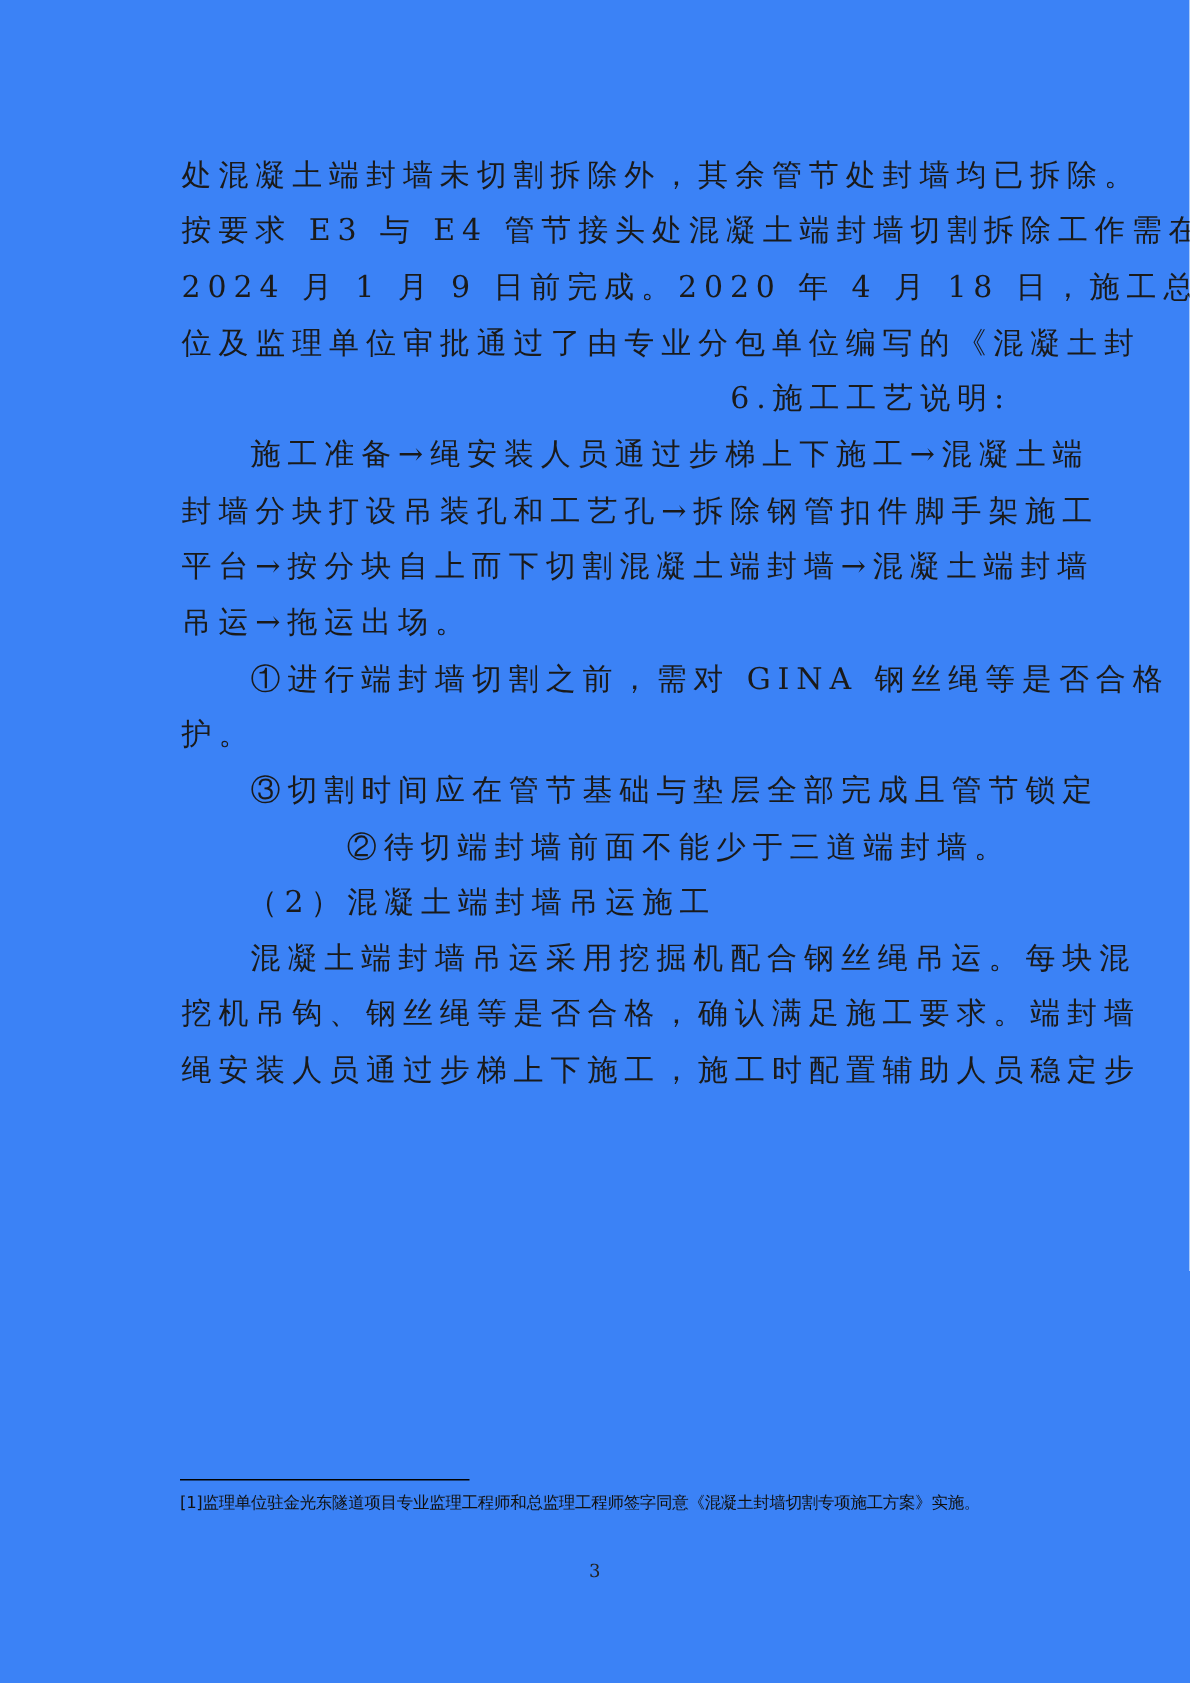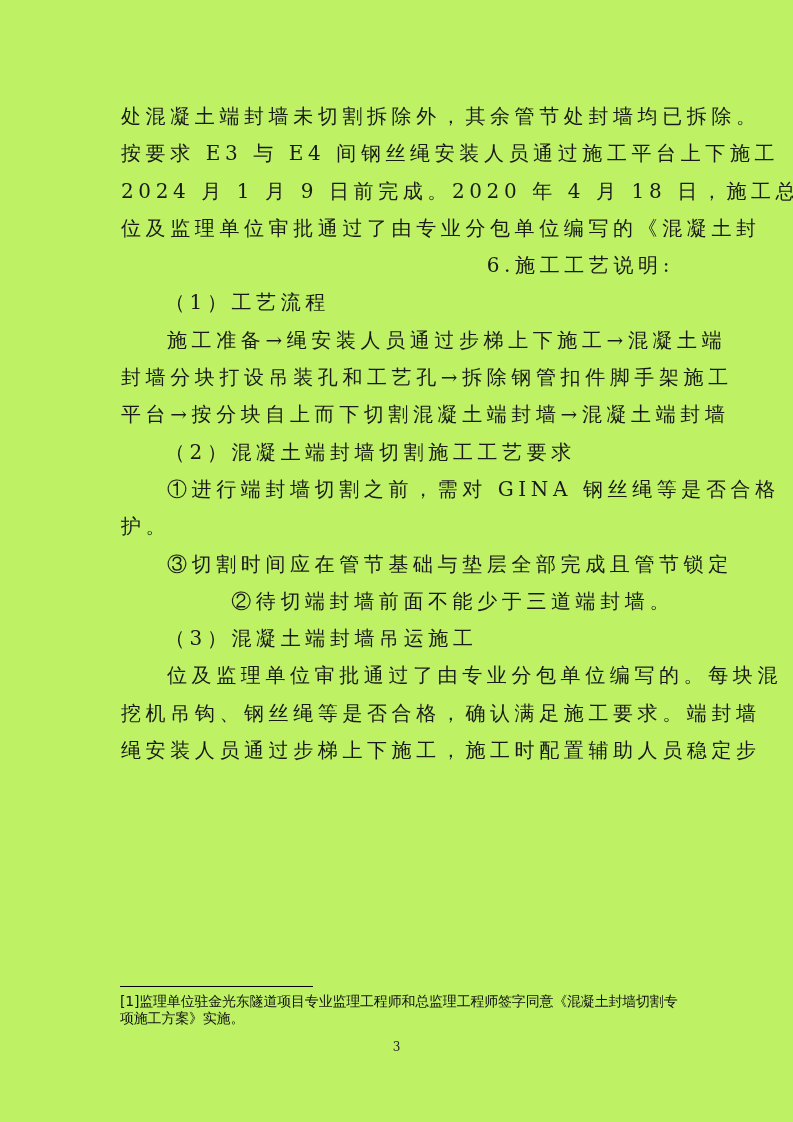--- a/index.html
+++ b/index.html
@@ -13,21 +13,21 @@
       position: relative;
       overflow: hidden;
       font-family: "DejaVu Serif", "Liberation Serif", serif;
       color: #1a1a1a;
     }
     .page {
       position: absolute;
       left: 0; top: 0;
       width: 793px;
       height: 1122px;
-      background: #bef264;
+      background: #3b82f6;
     }
     .body-text {
       position: absolute;
       left: 121px;
       top: 98px;
       width: 553px;
     }
     .line {
       height: 37.3px;
       line-height: 37.3px;
@@ -56,21 +56,21 @@
       width: 193px;
       height: 1px;
       background: #000;
     }
     .footnote {
       position: absolute;
       left: 120px;
       top: 993px;
       width: 560px;
       font-family: "DejaVu Sans", "Liberation Sans", sans-serif;
-      font-size: 14px;
+      font-size: 11px;
       line-height: 17px;
       color: #111;
       letter-spacing: -0.2px;
     }
     .page-number {
       position: absolute;
       left: 0;
       width: 793px;
       top: 1040px;
       text-align: center;
@@ -78,39 +78,38 @@
       font-size: 12px;
       color: #222;
     }
   </style>
 </head>
 <body>
 
 <div class="page">
   <div class="body-text">
     <div class="line">处混凝土端封墙未切割拆除外，其余管节处封墙均已拆除。</div>
-    <div class="line">按要求 E3 与 E4 间钢丝绳安装人员通过施工平台上下施工</div>
+    <div class="line">按要求 E3 与 E4 管节接头处混凝土端封墙切割拆除工作需在</div>
     <div class="line">2024 月 1 月 9 日前完成。2020 年 4 月 18 日，施工总承包单</div>
     <div class="line">位及监理单位审批通过了由专业分包单位编写的《混凝土封</div>
 
     <div class="line indent">6.施工工艺说明:</div>
 
-    <div class="line indent-sub">（1）工艺流程</div>
     <div class="line indent">施工准备→绳安装人员通过步梯上下施工→混凝土端</div>
     <div class="line">封墙分块打设吊装孔和工艺孔→拆除钢管扣件脚手架施工</div>
     <div class="line">平台→按分块自上而下切割混凝土端封墙→混凝土端封墙</div>
+    <div class="line">吊运→拖运出场。</div>
 
-    <div class="line indent-sub">（2）混凝土端封墙切割施工工艺要求</div>
     <div class="line indent">①进行端封墙切割之前，需对 GINA 钢丝绳等是否合格</div>
     <div class="line">护。</div>
     <div class="line indent">③切割时间应在管节基础与垫层全部完成且管节锁定</div>
     <div class="line indent">②待切端封墙前面不能少于三道端封墙。</div>
 
-    <div class="line indent-sub">（3）混凝土端封墙吊运施工</div>
-    <div class="line indent">位及监理单位审批通过了由专业分包单位编写的。每块混</div>
+    <div class="line indent-sub">（2）混凝土端封墙吊运施工</div>
+    <div class="line indent">混凝土端封墙吊运采用挖掘机配合钢丝绳吊运。每块混</div>
     <div class="line">挖机吊钩、钢丝绳等是否合格，确认满足施工要求。端封墙</div>
     <div class="line">绳安装人员通过步梯上下施工，施工时配置辅助人员稳定步</div>
   </div>
 
   <div class="footnote-rule"></div>
   <div class="footnote">[1]监理单位驻金光东隧道项目专业监理工程师和总监理工程师签字同意《混凝土封墙切割专项施工方案》实施。</div>
 
   <div class="page-number">3</div>
 </div>
 

